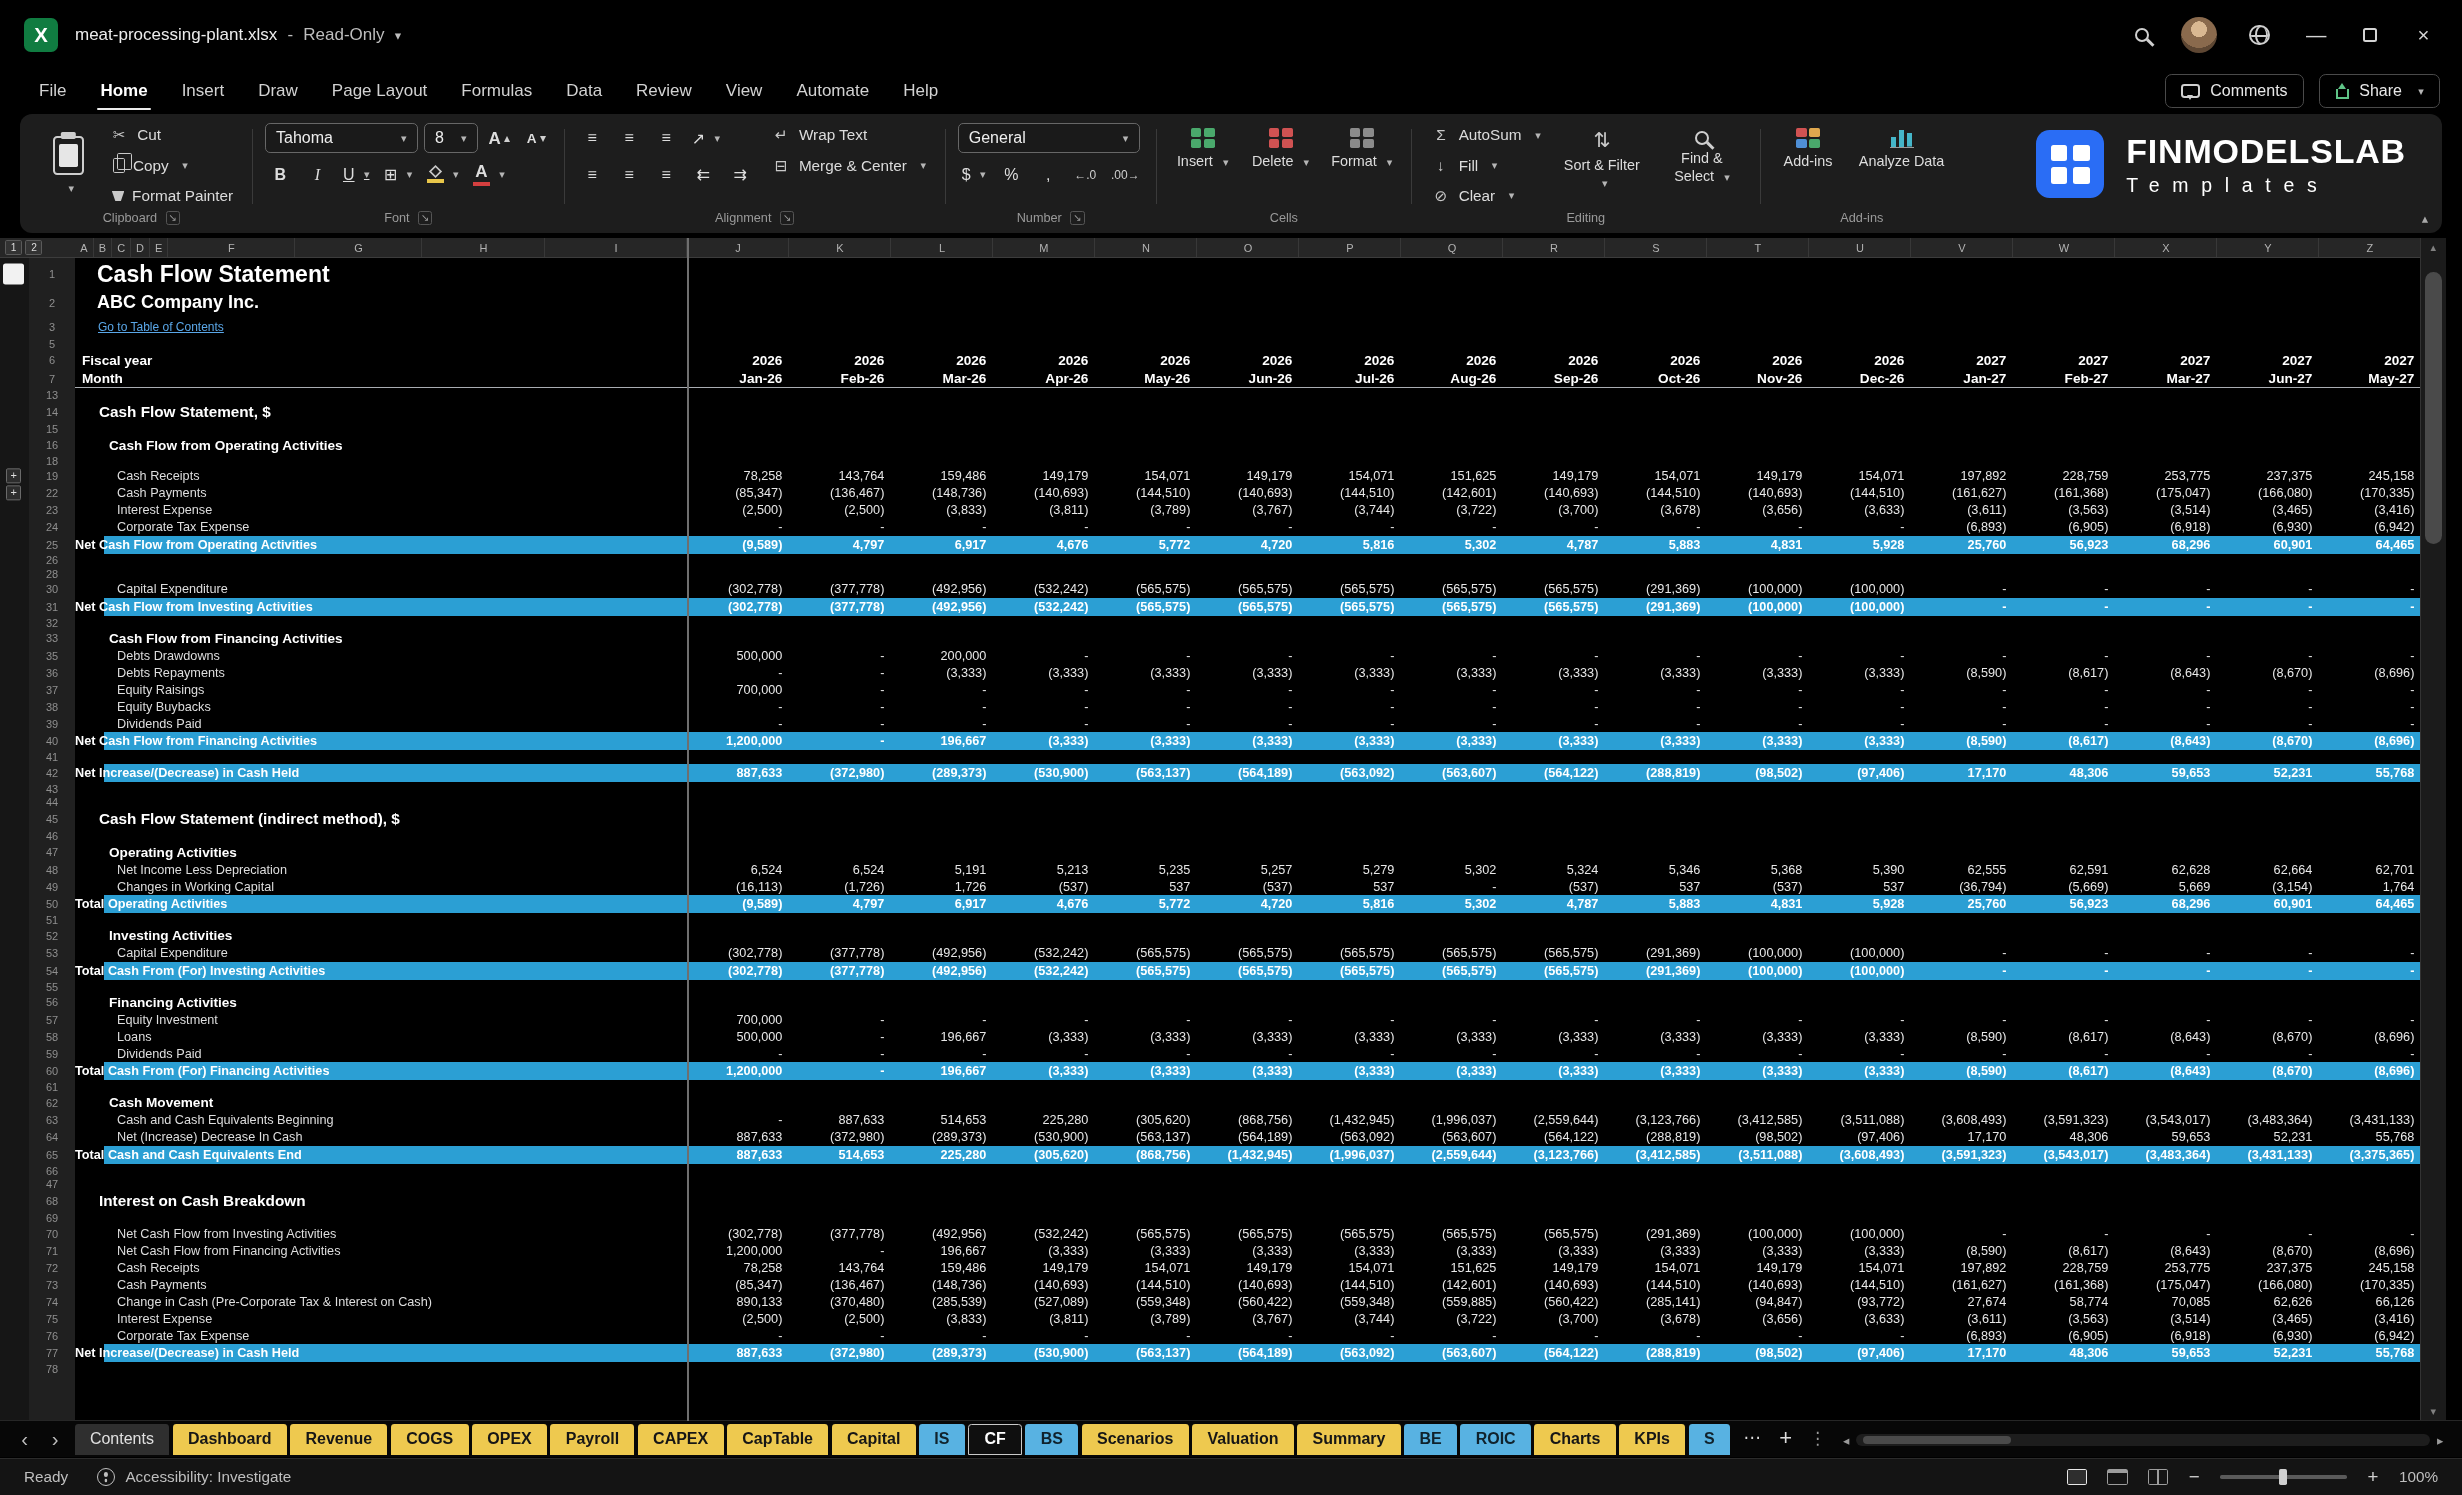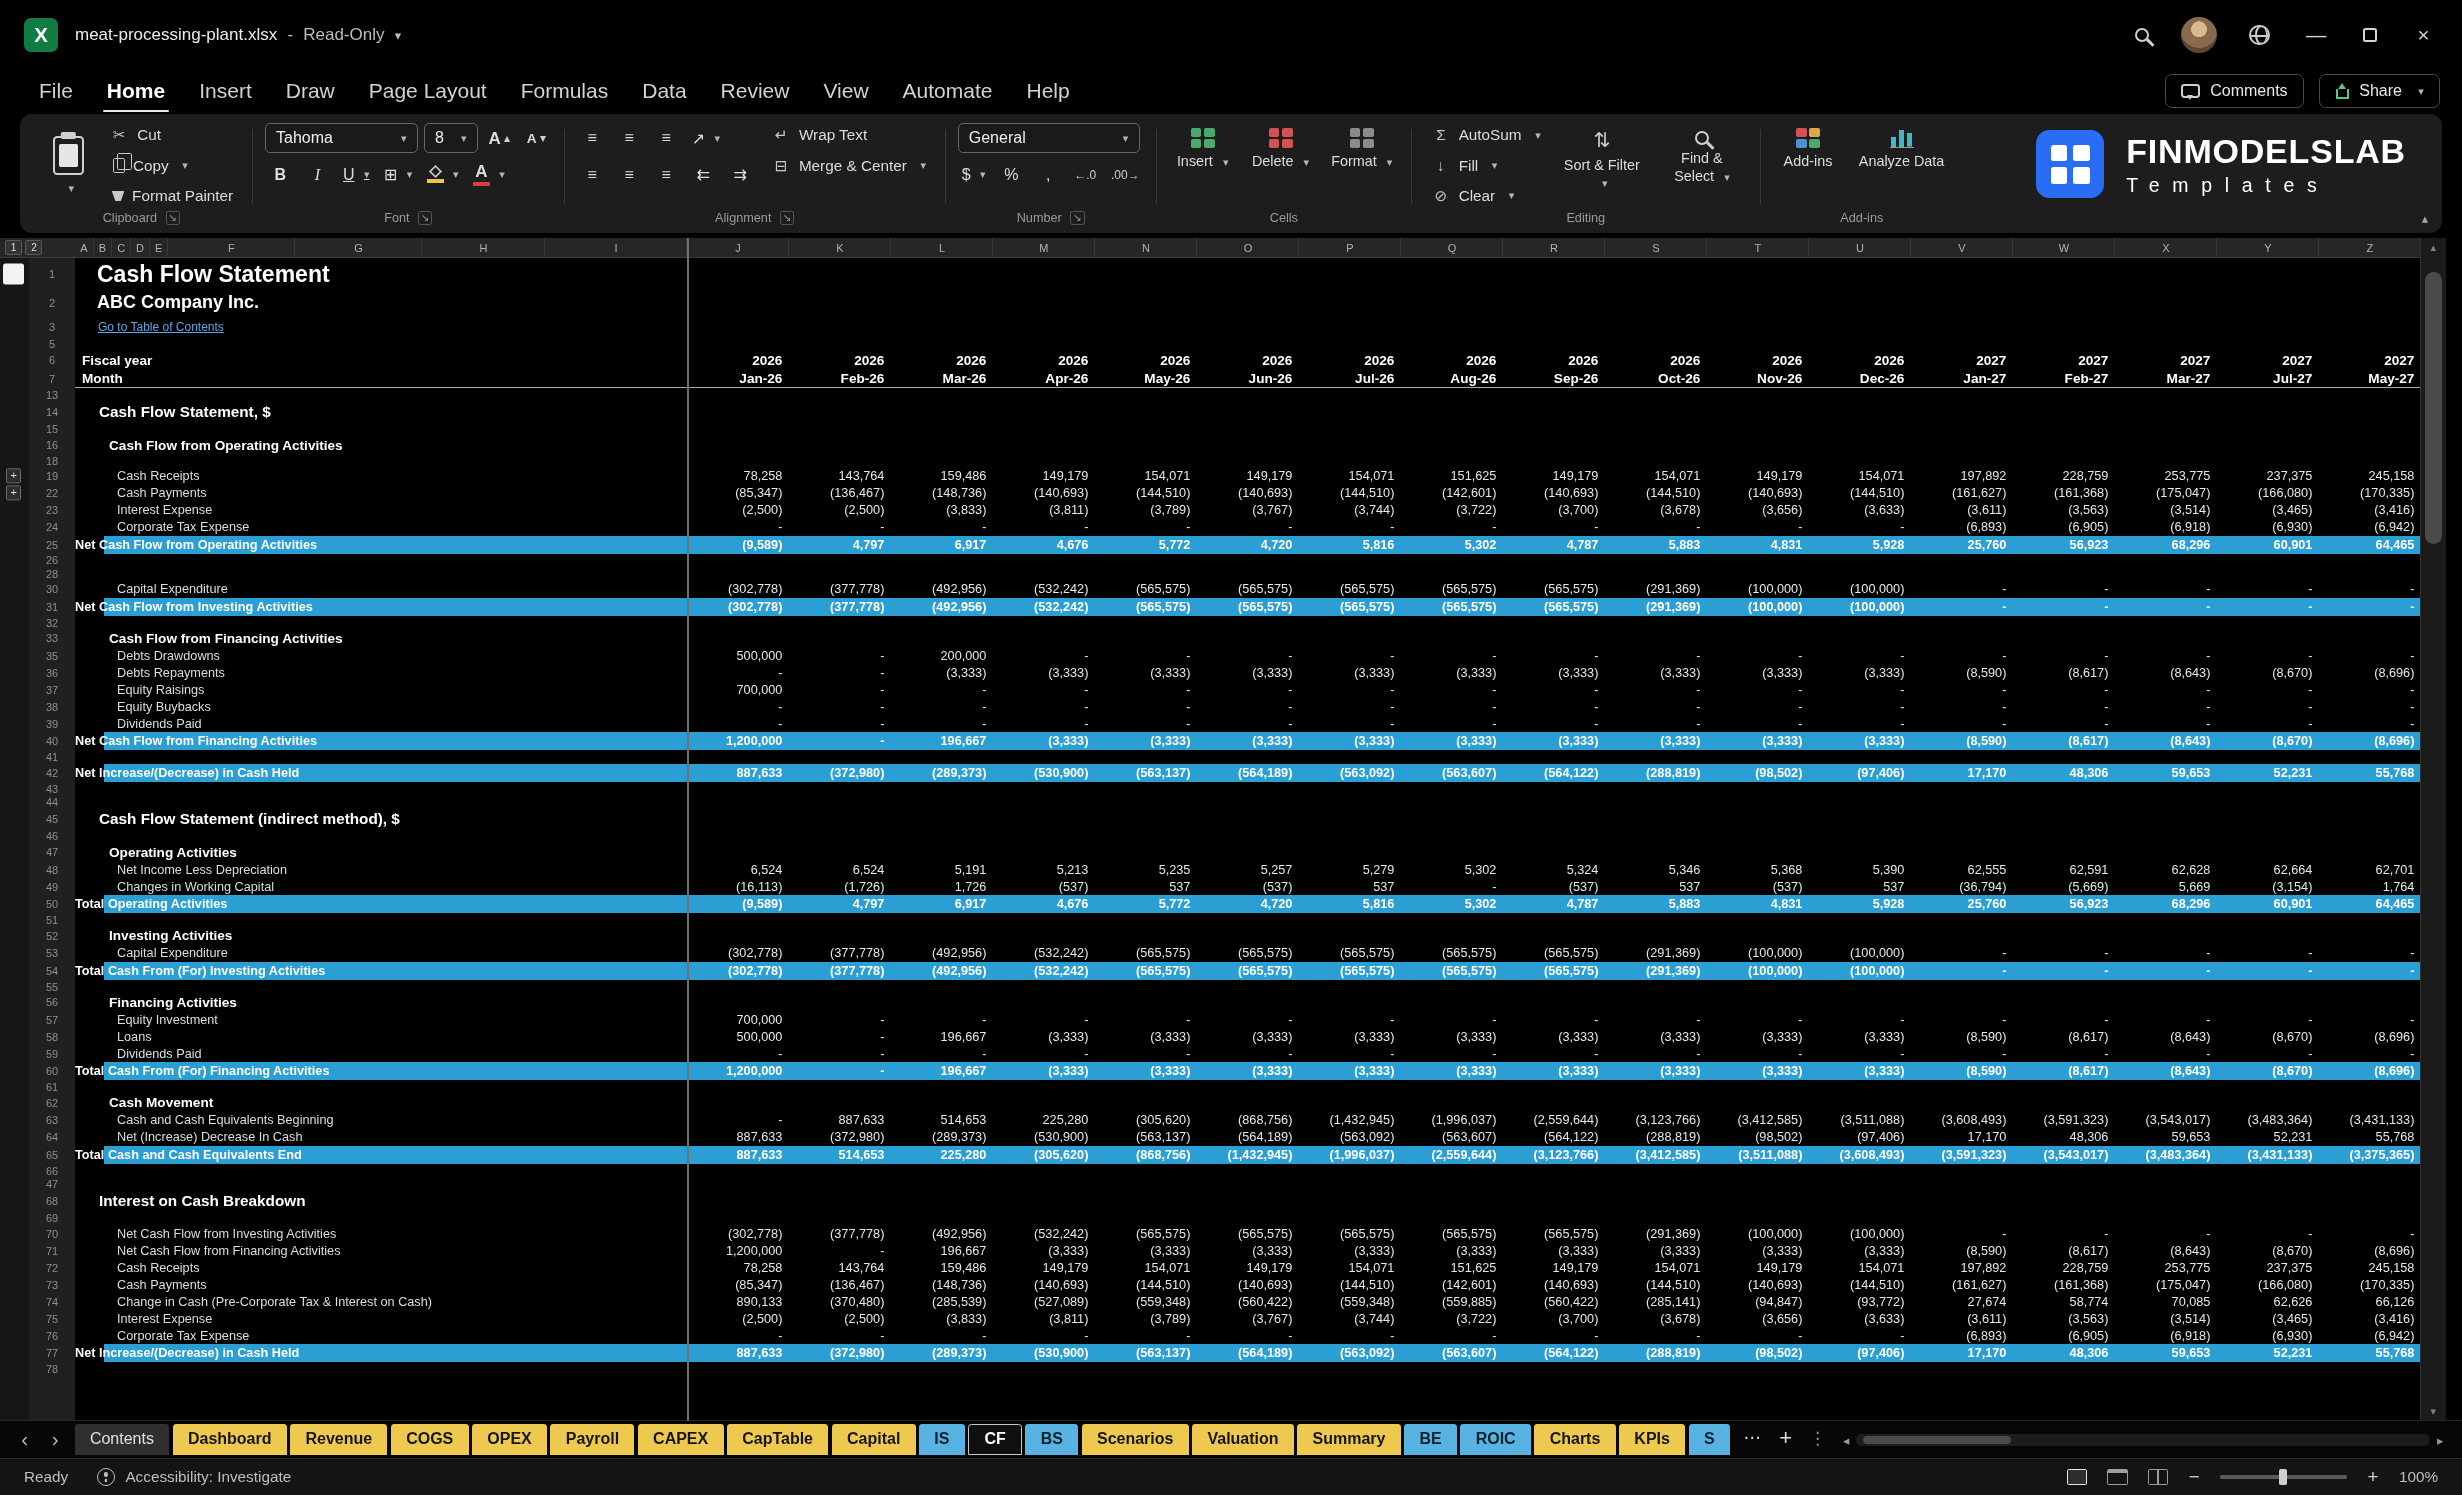--- a/index.html
+++ b/index.html
@@ -19,21 +19,21 @@
   .mag::after{content:"";position:absolute;width:8.5px;height:2.5px;background:#cfcfcf;transform:rotate(45deg);right:-7.6px;bottom:-3.4px}
   .avatar{width:36px;height:36px;border-radius:50%;background:radial-gradient(circle at 50% 34%,#d9b892 0 26%,#8a6a4d 27% 62%,#5e4733 63%)}
   .globe{width:20.4px;height:20.4px;border:2.1px solid #cfcfcf;border-radius:50%;position:relative;overflow:hidden}
   .globe::before{content:"";position:absolute;left:-1.7px;right:-1.7px;top:50%;height:2.1px;background:#cfcfcf}
   .globe::after{content:"";position:absolute;left:50%;top:-1.7px;bottom:-1.7px;width:9.3px;margin-left:-4.7px;border:2.1px solid #cfcfcf;border-radius:50%}
   .wbtn{font-size:20.4px;color:#d4d4d4;width:29px;text-align:center}
   .restore{width:14.4px;height:14.4px;border:2.1px solid #d4d4d4;border-radius:2.5px}
 
   
   .ribbontabs{height:42px;display:flex;align-items:center;padding:0 22px;gap:5.1px}
-  .rtab{padding:7.6px 17px;font-size:21px;color:#d2d2d2;position:relative;white-space:nowrap}
+  .rtab{padding:7.6px 17px;font-size:17px;color:#d2d2d2;position:relative;white-space:nowrap}
   .rtab.active{color:#fff;font-weight:700}
   .rtab.active::after{content:"";position:absolute;left:13.6px;right:13.6px;bottom:-1.7px;height:2.5px;background:#ececec;border-radius:1.7px}
   .tabs-right{margin-left:auto;display:flex;gap:15.3px;align-items:center}
   .pill{display:flex;align-items:center;gap:10.2px;border:0.8px solid #4a4a4a;border-radius:6.8px;padding:6.8px 15.3px;font-size:16px;color:#e8e8e8}
   .bubble{width:18.7px;height:14.4px;border:2.1px solid #cfcfcf;border-radius:3.4px;position:relative}
   .bubble::after{content:"";position:absolute;left:3.4px;bottom:-6.8px;border:3.4px solid transparent;border-top:5.1px solid #cfcfcf}
   .shic{width:13.6px;height:10.2px;border:2.1px solid #5fc487;border-top:none;position:relative;margin-top:6.8px}
   .shic::after{content:"";position:absolute;left:50%;top:-10.2px;transform:translateX(-50%);border:4.2px solid transparent;border-bottom:6.8px solid #5fc487}
   .dd{color:#b5b5b5;font-size:11px;margin-left:6px}
 
@@ -583,21 +583,21 @@
         <div class="c">Jun-26</div>
         <div class="c">Jul-26</div>
         <div class="c">Aug-26</div>
         <div class="c">Sep-26</div>
         <div class="c">Oct-26</div>
         <div class="c">Nov-26</div>
         <div class="c">Dec-26</div>
         <div class="c">Jan-27</div>
         <div class="c">Feb-27</div>
         <div class="c">Mar-27</div>
-        <div class="c">Jul-27</div>
+        <div class="c">Jun-27</div>
         <div class="c">May-27</div>
       </div>
     </div>
     <div class="row t-blank">
       <div class="ocell"></div>
       <div class="gcell">13</div>
       <div class="content">
         <div class="lbl"></div>
       </div>
     </div>

